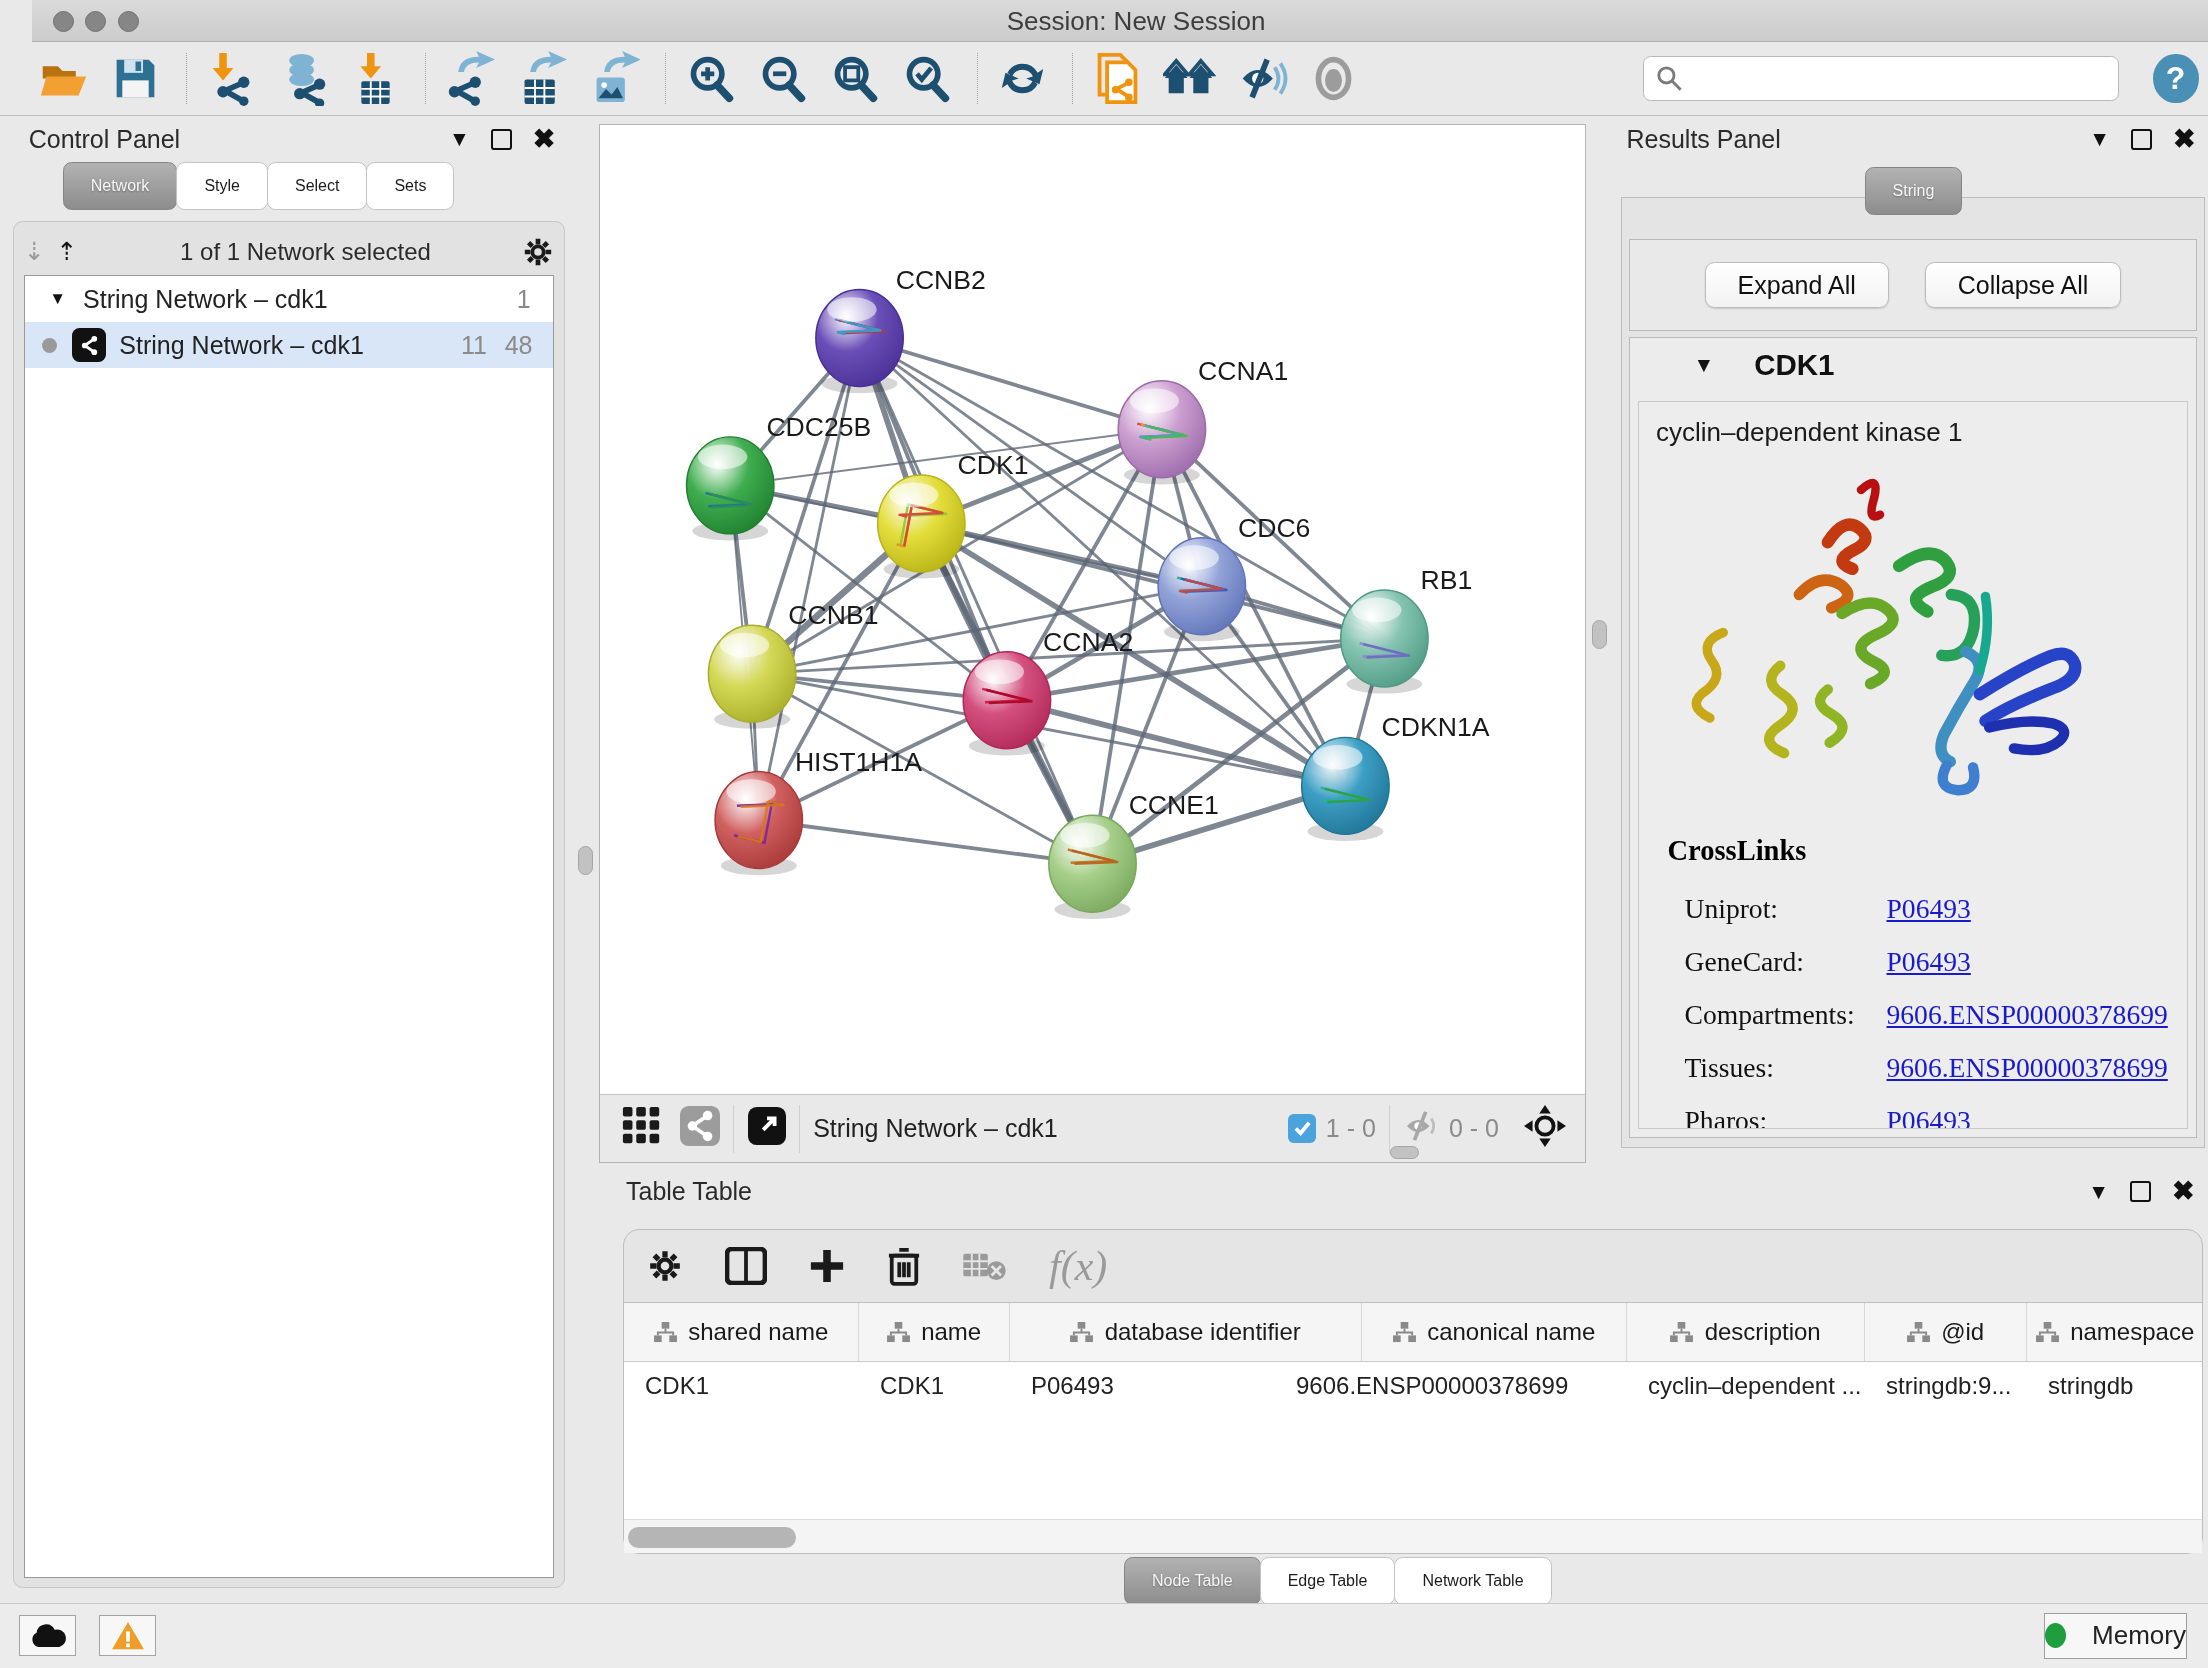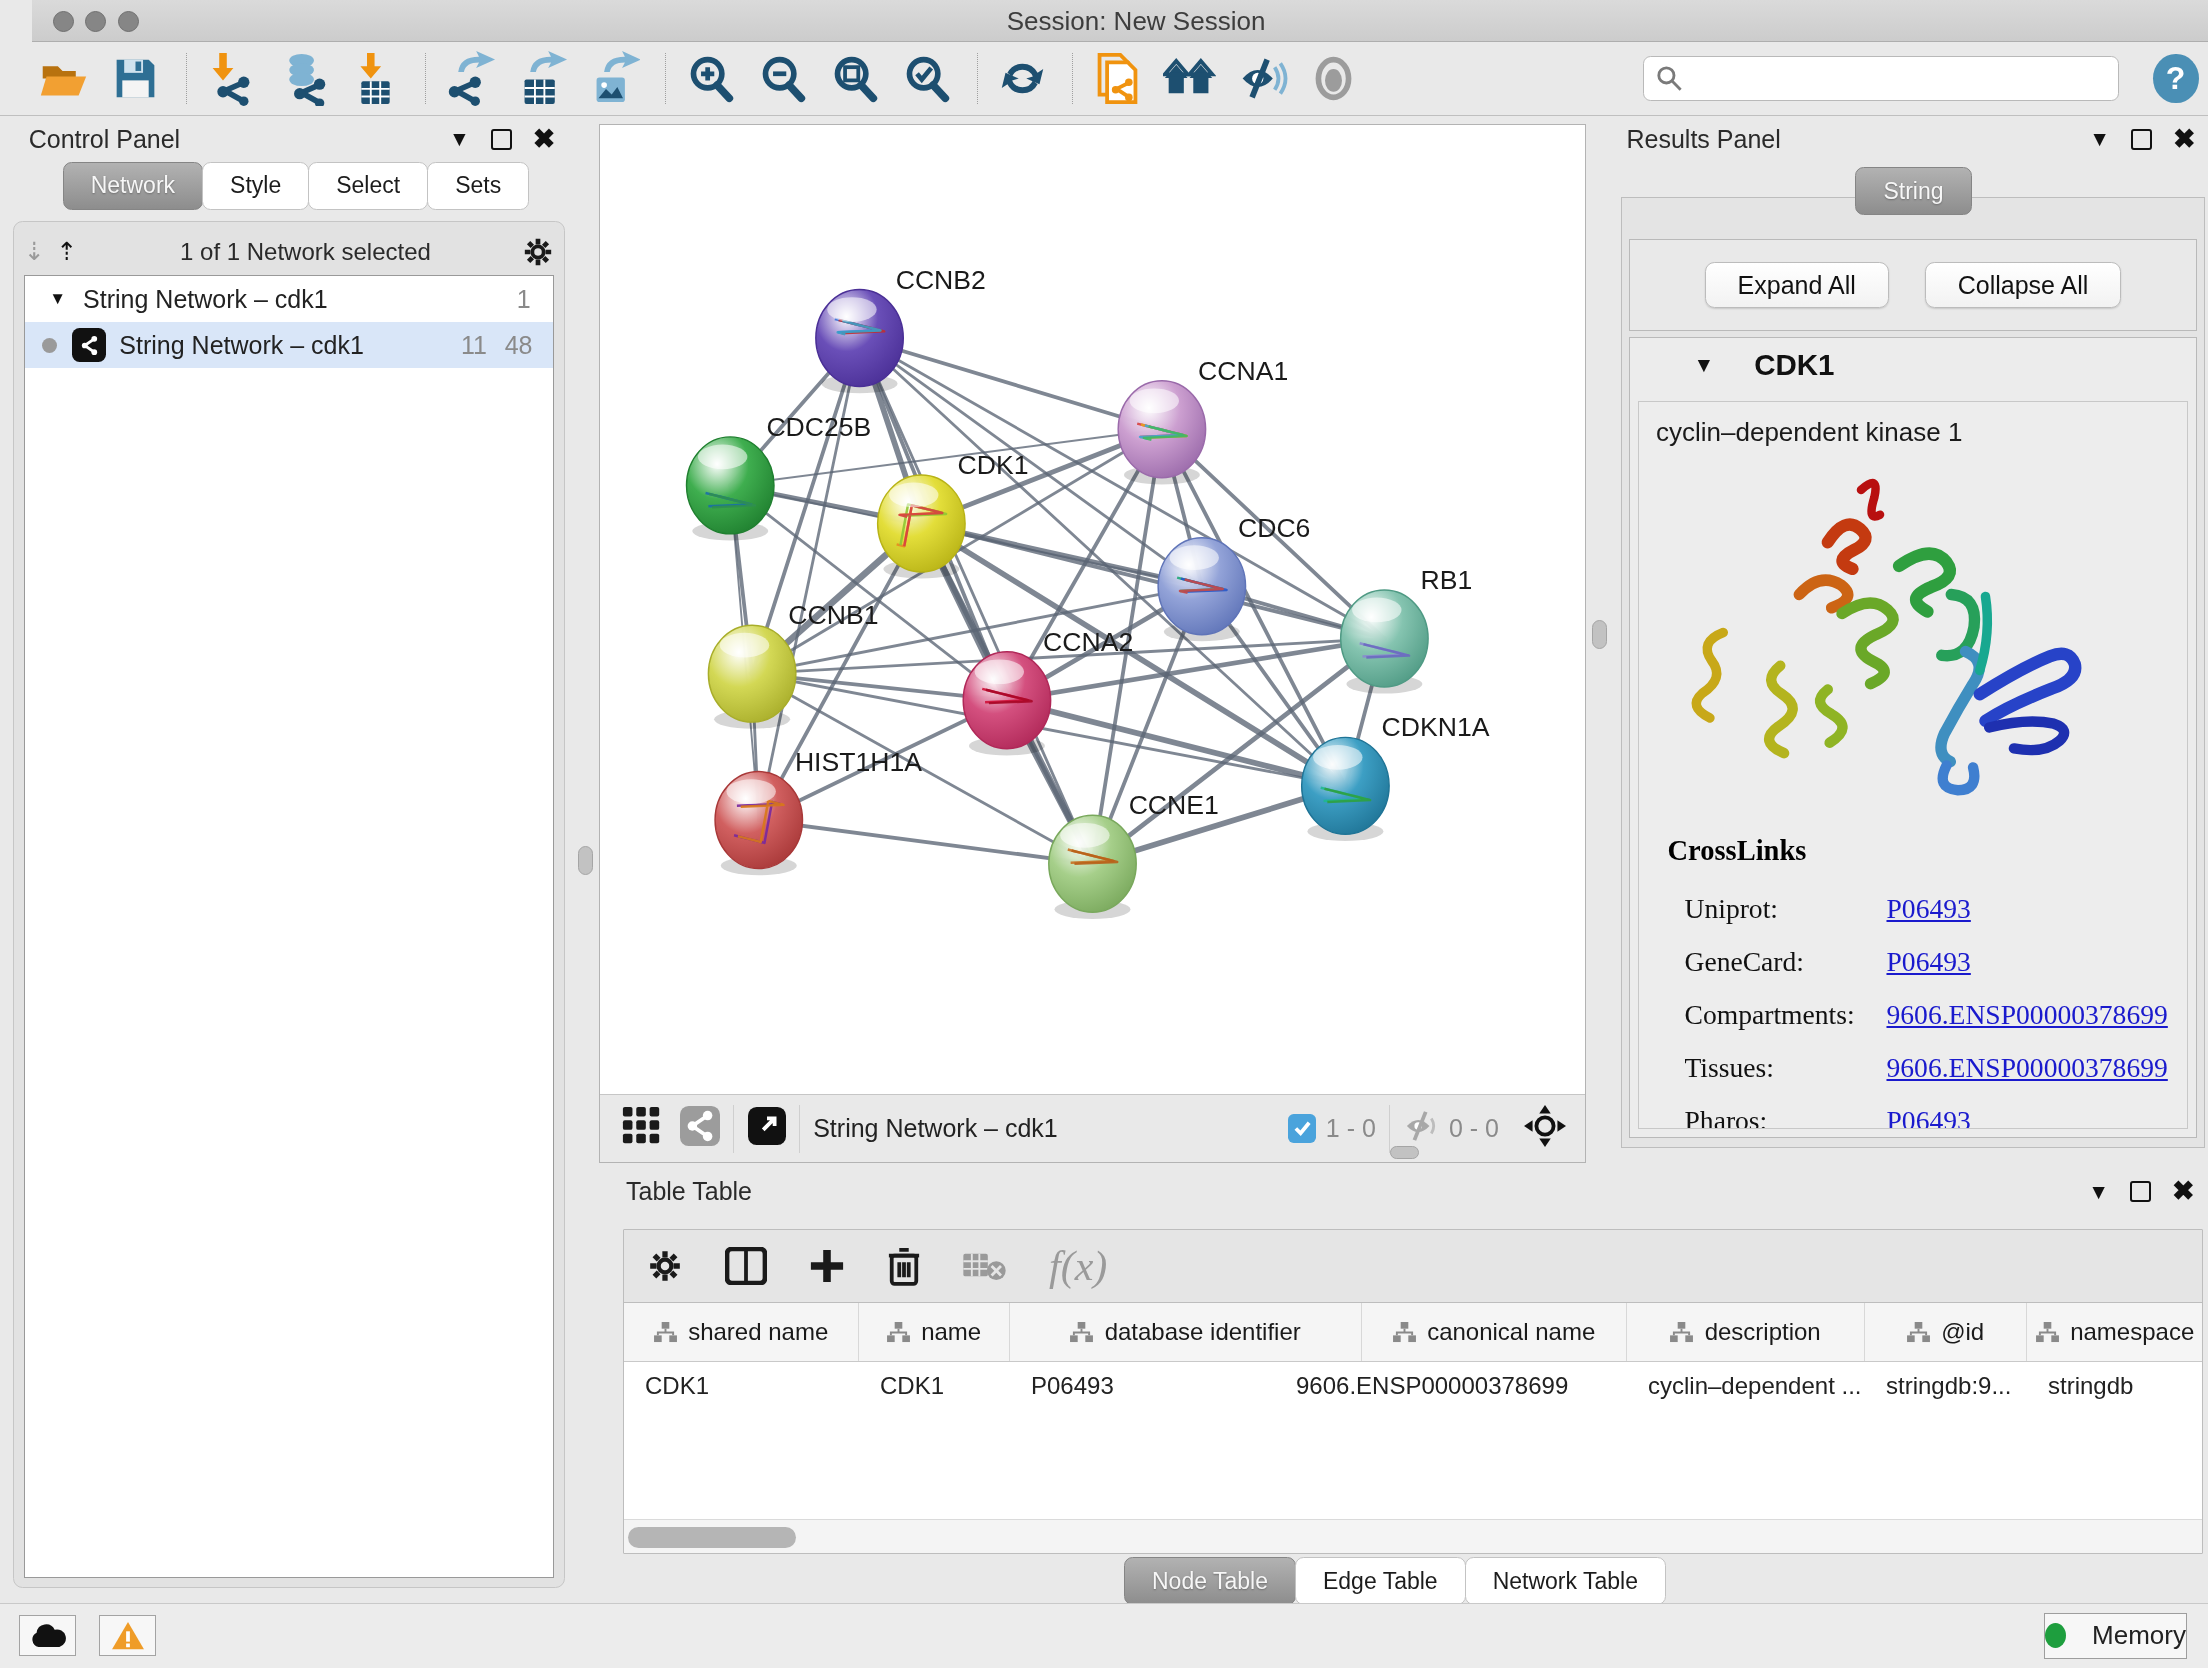--- a/index.html
+++ b/index.html
@@ -32,21 +32,21 @@
   .panel-head { height:34px; display:flex; align-items:center; font-size:25px; color:#2a2a2a; }
   .panel-head .ctl { margin-left:auto; display:flex; align-items:center; gap:21px; padding-right:13.3px; }
   .tri { font-size:21px; color:#111; }
   .sqr { width:21px; height:21px; border:2.9px solid #111; border-radius:2.9px; }
   .xx  { font-size:27px; font-weight:bold; color:#111; line-height:21px; }
 
   
   .control-panel { position:absolute; left:5.7px; top:122px; width:563px; height:1474px; }
   .tabs-row { display:flex; margin:5.7px 0 0 57px; position:relative; z-index:2; }
   .tab { height:48px; padding:0 27px; background:#fff; border:1px solid #c3c3c3; border-radius:8.6px;
-    font-size:23px; display:flex; align-items:center; margin-right:-1px; color:#1c1c1c; }
+    font-size:16px; display:flex; align-items:center; margin-right:-1px; color:#1c1c1c; }
   .tab.sel { background:linear-gradient(#b2b2b2,#8d8d8d); color:#f7f7f7; border-color:#858585;
     text-shadow:0 1px 1.9px #6d6d6d; }
   .cp-group { position:absolute; left:7.6px; top:99px; right:3.8px; bottom:7.6px;
     background:#e2e2e2; border:1px solid #c6c6c6; border-radius:9.5px; padding:9.5px; }
   .cp-bar { height:40px; display:flex; align-items:center; font-size:24px; color:#2a2a2a; }
   .cp-bar .chev { font-size:25px; letter-spacing:-1.9px; margin-right:13.3px; }
   .cp-bar .mid { flex:1; text-align:center; }
   .cp-list { position:absolute; left:9.5px; right:9.5px; top:53px; bottom:9.5px;
     background:#fff; border:1.9px solid #999; overflow:hidden; }
   .tree-row { height:46px; display:flex; align-items:center; font-size:25px; padding:0 9.5px; }
@@ -90,21 +90,21 @@
   .rp-desc { font-size:26px; color:#1a1a1a; padding:15px 0 0 17px; }
   .crosslinks { font-family:"Liberation Serif", serif; padding:0 0 0 28.5px; }
   .crosslinks h3 { font-size:28.5px; color:#000; margin-bottom:26px; }
   .cl-row { display:flex; font-size:27.6px; margin-bottom:21px; }
   .cl-row .lab { width:219px; color:#111; padding-left:17px; }
   .cl-row a { color:#1a1acd; text-decoration:underline; }
 
   
   .table-panel { position:absolute; left:599px; top:1162px; width:1609px; height:440px; }
   .tp-box { position:absolute; left:24px; top:67px; width:1580px; height:325px;
-    background:#e5e5e5; border:1px solid #bdbdbd; border-radius:1px; }
+    background:#e5e5e5; border:1px solid #bdbdbd; border-radius:16px; }
   .tp-toolbar { height:72px; display:flex; align-items:center; padding-left:23px; gap:42px; }
   .fx { font-family:"Liberation Serif", serif; font-style:italic; font-size:42px; color:#9a9a9a; }
   .tbl { position:absolute; left:0; right:0; top:72px; bottom:0; background:#fff;
     border-top:1px solid #bdbdbd; overflow:hidden; }
   .thead { display:flex; height:59px; background:#f5f5f5; border-bottom:1.9px solid #c9c9c9; }
   .th { display:flex; align-items:center; justify-content:center; gap:11.4px; font-size:24px; color:#1a1a1a;
     border-right:1px solid #d8d8d8; overflow:hidden; white-space:nowrap; flex:0 0 auto; }
   .trow { display:flex; height:48px; }
   .td { font-size:24px; display:flex; align-items:center; padding-left:21px; overflow:hidden;
     white-space:nowrap; flex:0 0 auto; }

